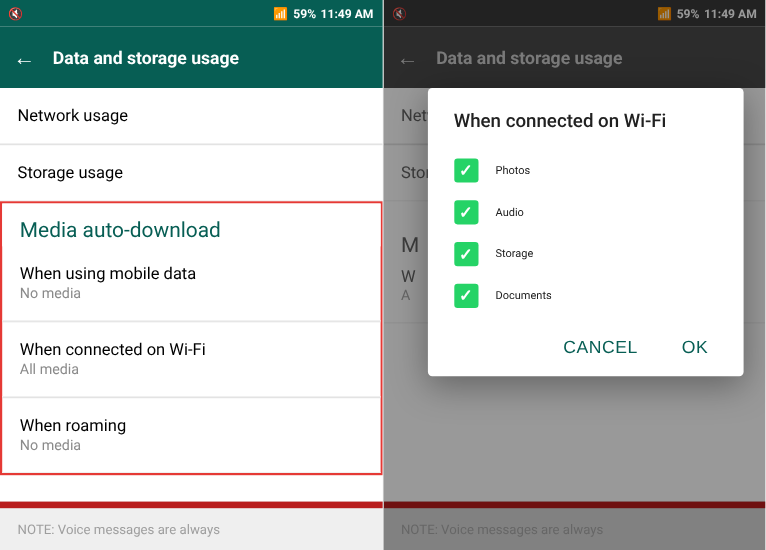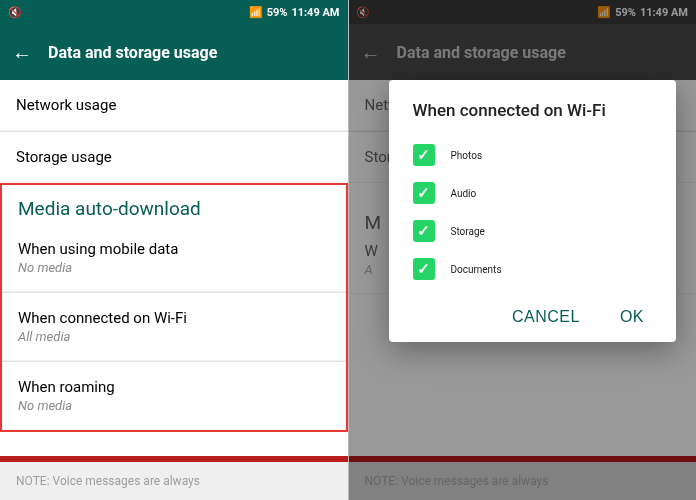--- a/index.html
+++ b/index.html
@@ -79,21 +79,20 @@
     }
     .settings-item-title {
       font-size: 15px;
       color: #000;
       font-weight: 400;
     }
     .settings-item-sub {
       font-size: 13px;
       color: #8a8a8a;
       margin-top: 2px;
-      font-style: italic;
     }
     .settings-section-header {
       font-size: 19px;
       color: #075e54;
       padding: 12px 16px 4px;
       background: #fff;
     }
 
     
     .media-section {

